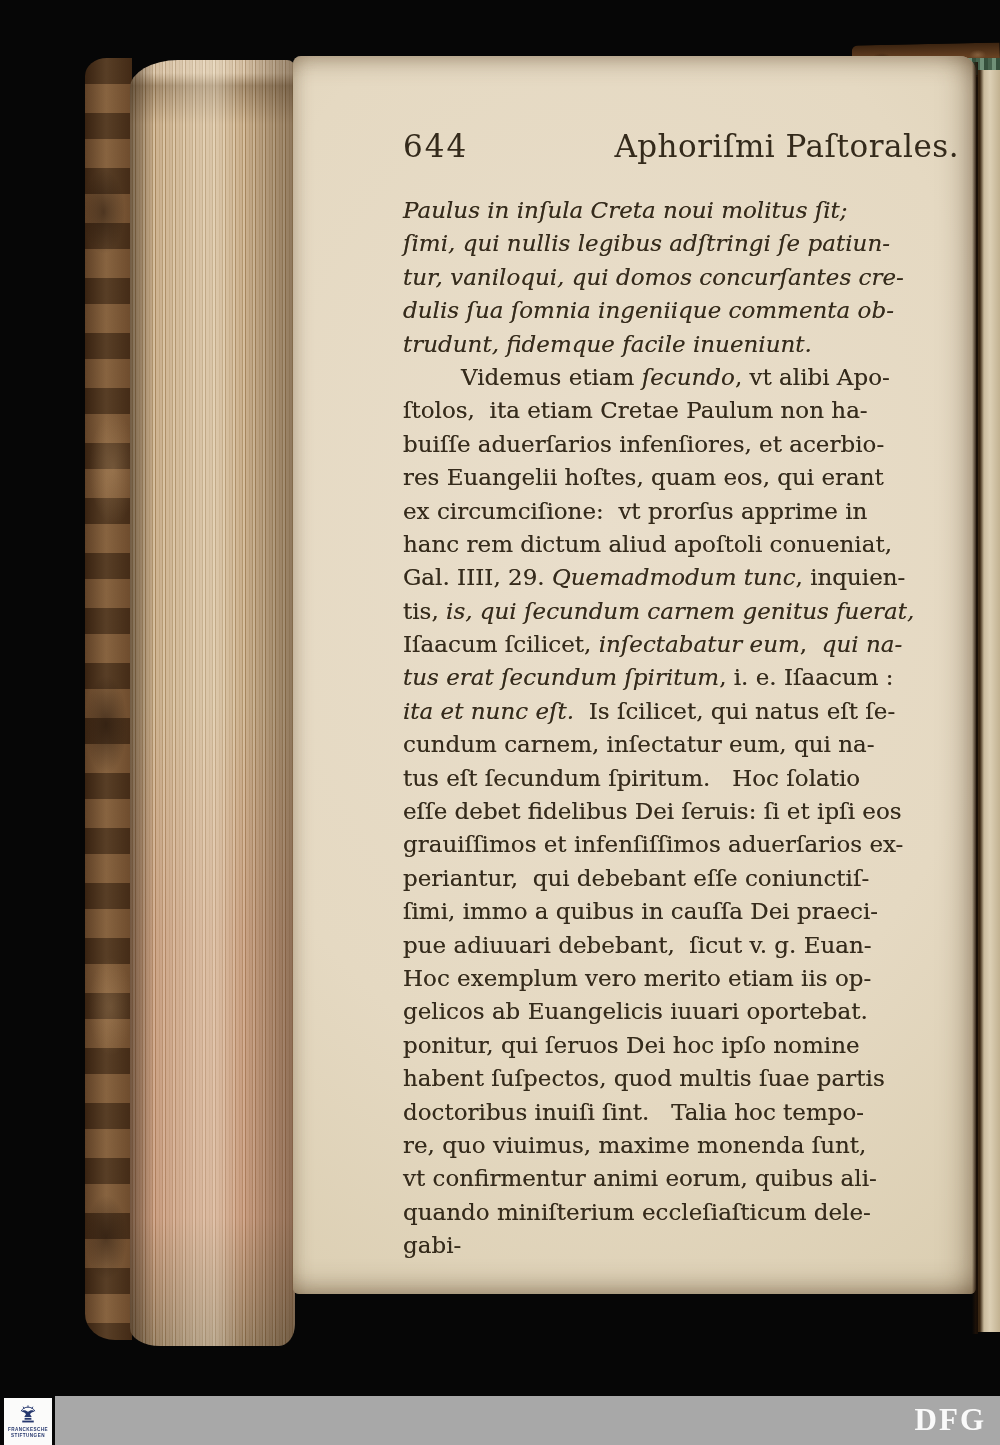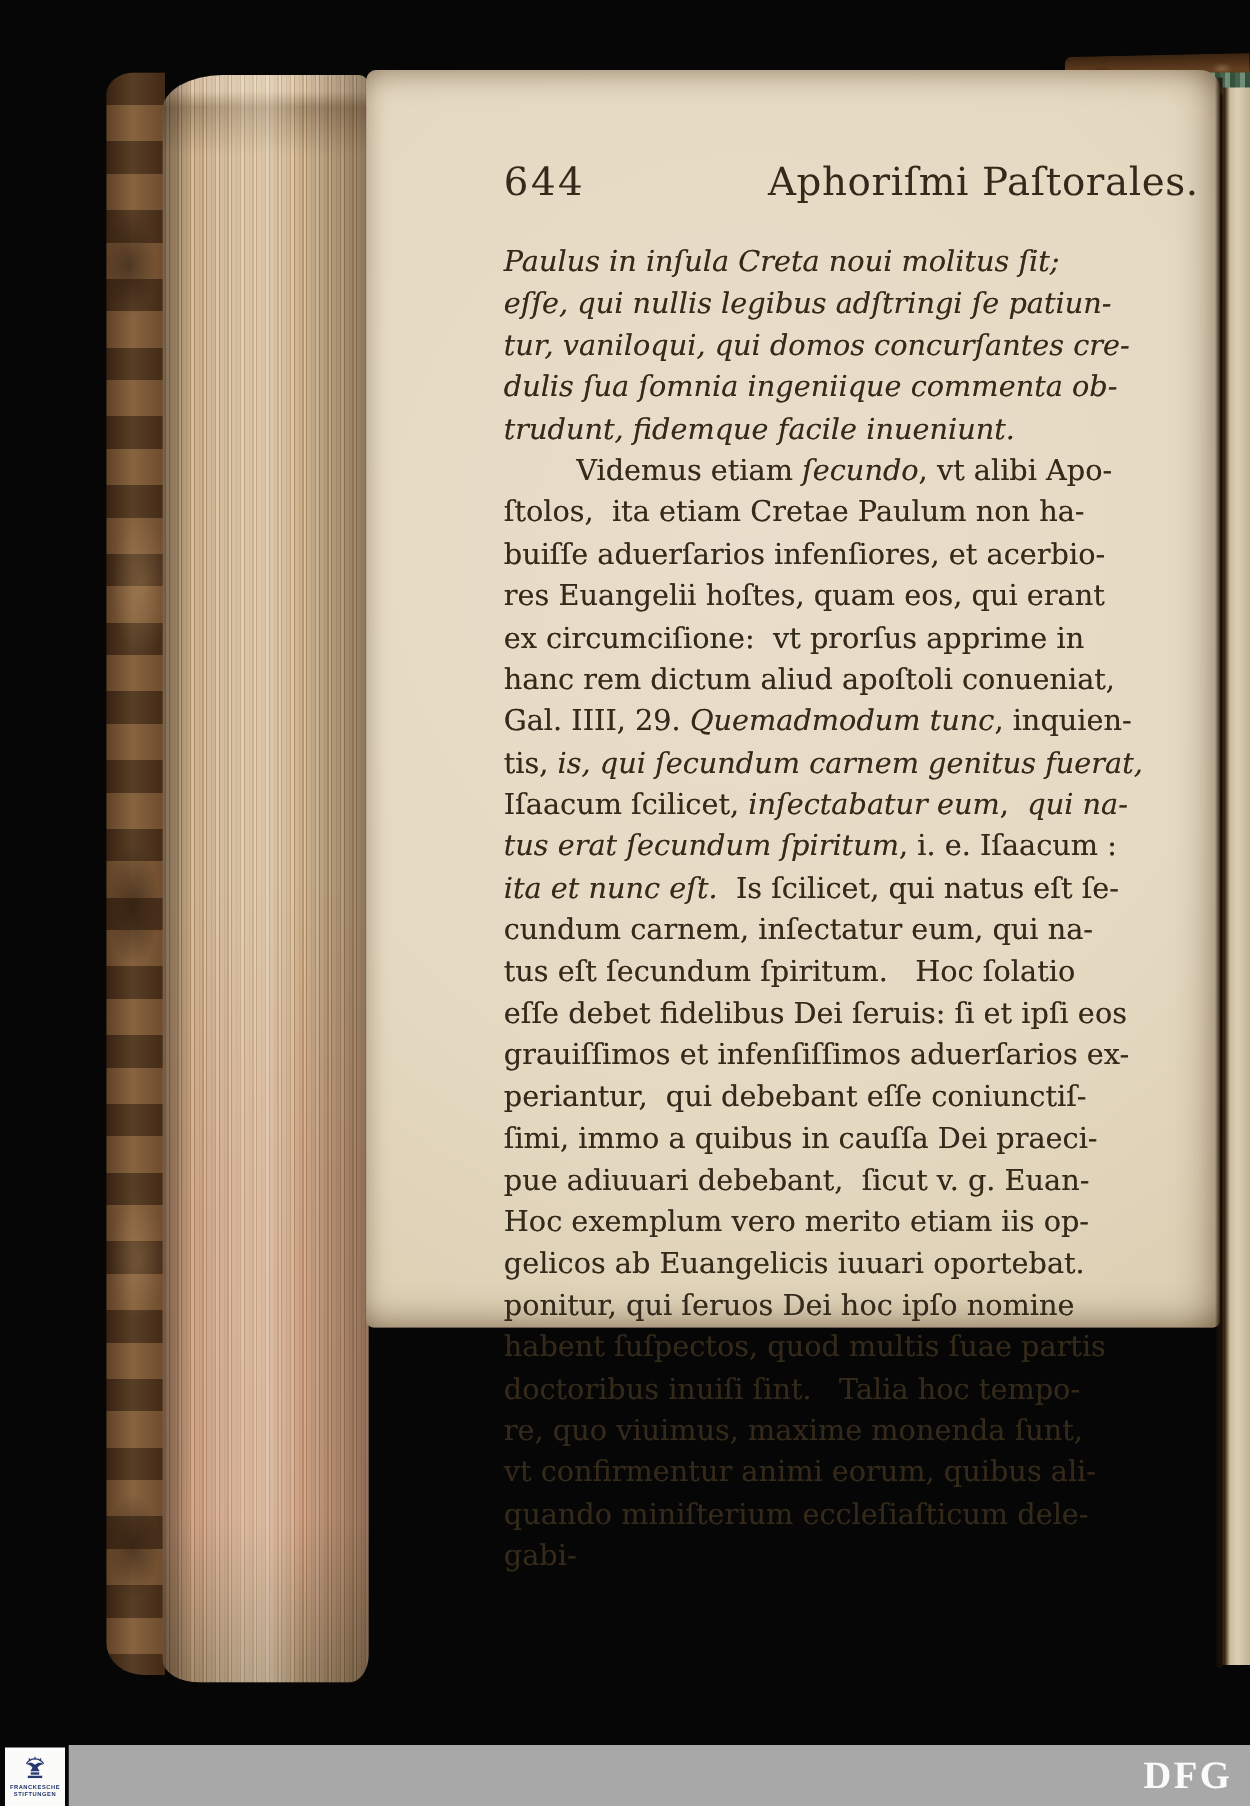--- a/index.html
+++ b/index.html
@@ -42,21 +42,21 @@
       linear-gradient(90deg, rgba(45,28,12,.55) 0, rgba(45,28,12,0) 15%,
         rgba(255,248,230,.26) 40%, rgba(255,248,230,.30) 52%,
         rgba(45,28,12,0) 68%, rgba(45,28,12,.38) 100%),
       linear-gradient(180deg, rgba(255,255,255,.18) 0 1%, rgba(45,28,12,.25) 2%, transparent 5% 50%,
         rgba(196,92,84,.16) 68%, rgba(196,92,84,.22) 90%, rgba(45,28,12,.3) 100%),
       repeating-linear-gradient(90deg,#c9ae8c 0 2px,#b3976f 2px 3px,#d8c1a1 3px 5px,
         #a8885f 5px 6px,#cdb28f 6px 9px,#bfa37d 9px 10px);
     border-radius:48px 8px 16px 30px / 28px 8px 22px 18px;
   }
   .page{
-    position:absolute;left:293px;top:56px;width:683px;height:1006px;
+    position:absolute;left:293px;top:56px;width:683px;height:1238px;
     background:radial-gradient(120% 90% at 45% 38%, #e9decb 0%, #e5d9c2 50%, #dacdb0 84%, #ccbc9c 100%);
     border-radius:8px 16px 6px 6px;
     box-shadow:
       inset -22px 0 30px -16px rgba(70,45,20,.5),
       inset 12px 0 20px -12px rgba(95,70,40,.3),
       inset 0 18px 24px -15px rgba(95,70,40,.4),
       inset 0 -20px 28px -16px rgba(80,55,28,.45);
   }
   .gutter-crease{
     position:absolute;left:972px;top:62px;width:6px;height:1272px;
@@ -113,21 +113,21 @@
 <div class="fore-edge"></div>
 
 <div class="page">
   <div class="text-block">
     <div class="pg-header">
       <span class="pg-num">644</span>
       <span class="pg-title">Aphoriſmi Paſtorales.</span>
     </div>
     <div class="pg-body">
         <div class="tline"><span class="it">Paulus in inſula Creta noui molitus ſit;</span></div>
-        <div class="tline"><span class="it">eſſe, qui nullis legibus adſtringi ſe patiun-</span></div>
+        <div class="tline"><span class="it">ſimi, qui nullis legibus adſtringi ſe patiun-</span></div>
         <div class="tline"><span class="it">tur, vaniloqui, qui domos concurſantes cre-</span></div>
         <div class="tline"><span class="it">dulis ſua ſomnia ingeniique commenta ob-</span></div>
         <div class="tline"><span class="it">trudunt, fidemque facile inueniunt.</span></div>
         <div class="tline indent"><span>Videmus etiam </span><span class="it">ſecundo</span><span>, vt alibi Apo-</span></div>
         <div class="tline"><span>ſtolos,  ita etiam Cretae Paulum non ha-</span></div>
         <div class="tline"><span>buiſſe aduerſarios infenſiores, et acerbio-</span></div>
         <div class="tline"><span>res Euangelii hoſtes, quam eos, qui erant</span></div>
         <div class="tline"><span>ex circumciſione:  vt prorſus apprime in</span></div>
         <div class="tline"><span>hanc rem dictum aliud apoſtoli conueniat,</span></div>
         <div class="tline"><span>Gal. IIII, 29. </span><span class="it">Quemadmodum tunc</span><span>, inquien-</span></div>

